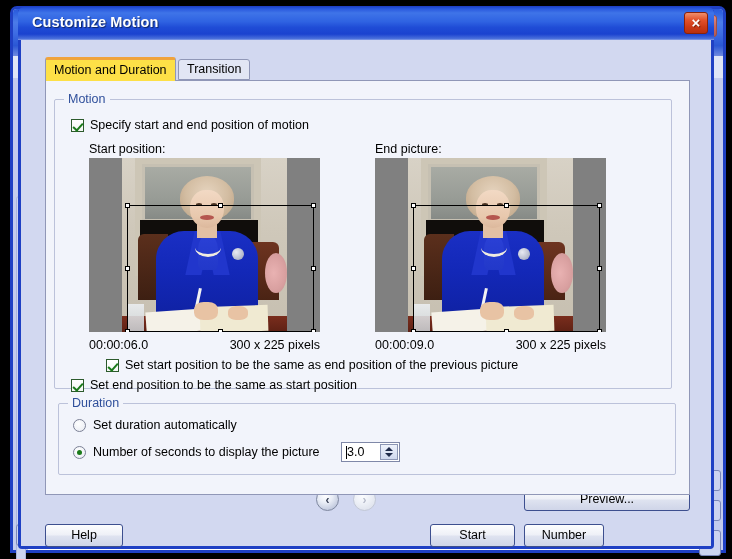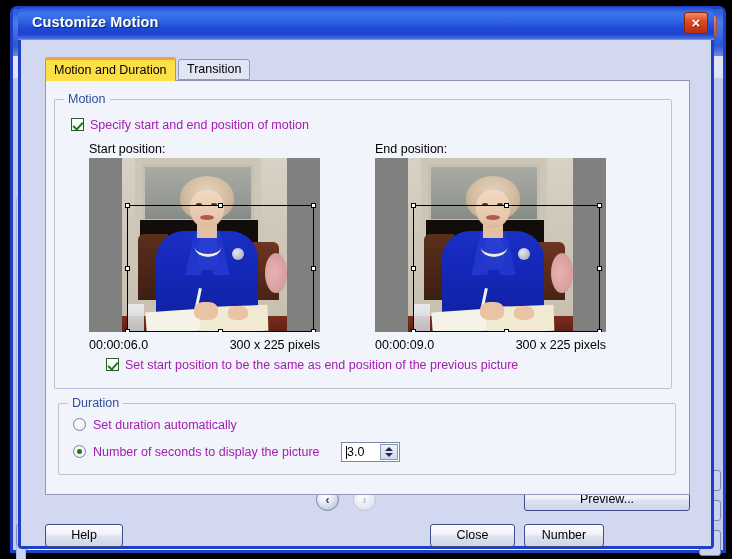--- a/index.html
+++ b/index.html
@@ -254,23 +254,23 @@
     color: #2f4f9b;
     white-space: nowrap;
   }
   #group-motion { left: 8px; top: 18px; width: 618px; height: 290px; }
   #group-duration { left: 12px; top: 322px; width: 618px; height: 72px; }
 
   
   .chk-row {
     position: absolute;
     display: flex;
-    align-items: flex-start;
+    align-items: flex-end;
     font-size: 12.5px;
-    color: #a21caf;
+    color: #000000;
     white-space: nowrap;
     cursor: pointer;
   }
   .chkbox {
     width: 13px;
     height: 13px;
     border: 1px solid #2c5a2c;
     background: linear-gradient(to bottom, #ffffff 0%, #f4f7f4 100%);
     box-sizing: border-box;
     margin-right: 6px;
@@ -664,21 +664,21 @@
               <span class="handle h-w"></span>
               <span class="handle h-e"></span>
               <span class="handle h-sw"></span>
               <span class="handle h-s"></span>
               <span class="handle h-se"></span>
             </div>
           </div>
           <div class="meta" style="left: 34px; top: 238px;">00:00:06.0</div>
           <div class="meta" style="left: 265px; top: 238px; text-align: right; transform: translateX(-100%);">300 x 225 pixels</div>
 
-          <div class="pos-label" style="left: 320px; top: 42px;">End position:</div>
+          <div class="pos-label" style="left: 320px; top: 42px;">End picture:</div>
           <div class="preview" style="left: 320px; top: 58px;">
             <div class="photo">
               <div class="ph-wall"></div>
               <div class="ph-doorframe"></div>
               <div class="ph-doorinner"></div>
               <div class="ph-dark"></div>
               <div class="ph-chair"></div>
               <div class="ph-chair2"></div>
               <div class="ph-pinkobj"></div>
               <div class="ph-jacket"></div>
@@ -712,20 +712,24 @@
               <span class="handle h-se"></span>
             </div>
           </div>
           <div class="meta" style="left: 320px; top: 238px;">00:00:09.0</div>
           <div class="meta" style="left: 551px; top: 238px; text-align: right; transform: translateX(-100%);">300 x 225 pixels</div>
 
           <div class="chk-row" style="left: 16px; top: 258px; padding-left: 35px;">
             <span class="chkbox"></span>
             <span>Set start position to be the same as end position of the previous picture</span>
           </div>
+          <div class="chk-row" style="left: 16px; top: 278px;">
+            <span class="chkbox"></span>
+            <span>Set end position to be the same as start position</span>
+          </div>
         </div>
 
         <div class="group" id="group-duration">
           <div class="group-title">Duration</div>
 
           <div class="chk-row" style="left: 14px; top: 41px;">
             <span class="radio checked"></span>
             <span>Number of seconds to display the picture</span>
           </div>
 
@@ -747,18 +751,18 @@
 
       <div class="navbtn navbtn-on" style="left: 295px; top: 448px;">
         <span class="arrow">‹</span>
       </div>
       <div class="navbtn navbtn-off" style="left: 332px; top: 448px;">
         <span class="arrow">›</span>
       </div>
 
       <div class="btn" style="left: 24px; top: 484px; width: 78px;">Help</div>
       <div class="btn" style="left: 503px; top: 448px; width: 166px;">Preview...</div>
-      <div class="btn" style="left: 409px; top: 484px; width: 85px;">Close</div>
+      <div class="btn" style="left: 409px; top: 484px; width: 85px;">Start</div>
       <div class="btn" style="left: 503px; top: 484px; width: 80px;">Number</div>
 
     </div>
   </div>
 </div>
 
 </body></html>

